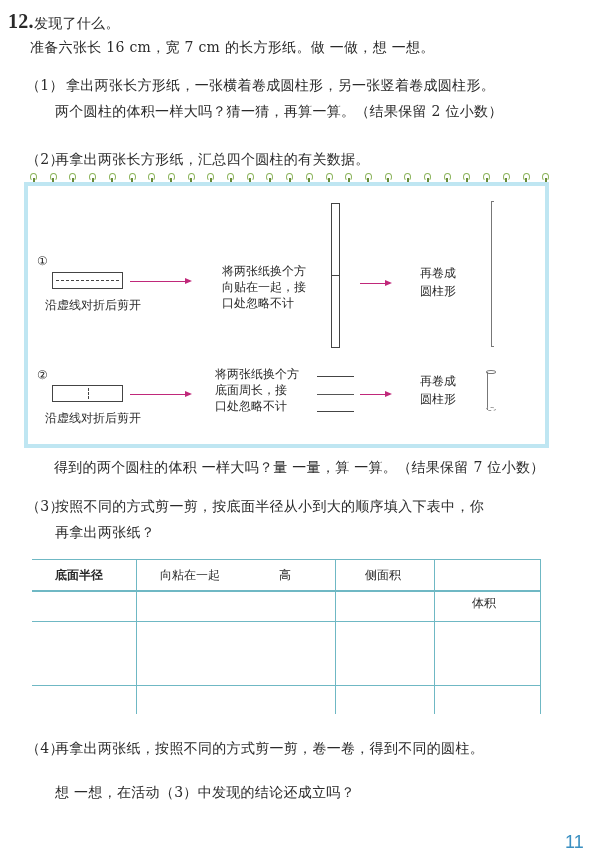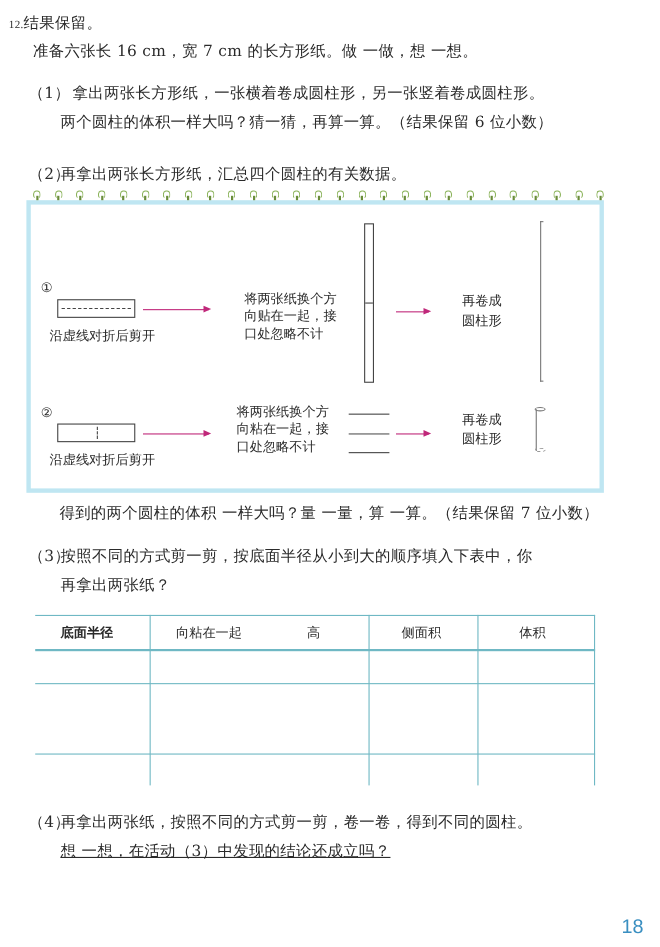--- a/index.html
+++ b/index.html
@@ -2,21 +2,21 @@
 <html><head>
 <meta charset="utf-8">
 <style>
   html, body { margin:0; padding:0; }
   body {
     width:600px; height:861px; background:#ffffff; position:relative; overflow:hidden;
     font-family:"DejaVu Serif","Liberation Serif",serif; color:#2a2a2a;
   }
   .abs { position:absolute; white-space:nowrap; }
   .t { font-size:14px; line-height:18px; letter-spacing:0.3px; }
-  .title-num { font-weight:normal; font-family:"Liberation Serif",serif; font-size:10px; }
+  .title-num { font-weight:bold; font-family:"Liberation Serif",serif; font-size:20px; }
   .small { font-size:12px; line-height:15px; }
   .box {
     position:absolute; left:24px; top:182px; width:517px; height:258px;
     border:4px solid #bfe6f2; background:#fff;
   }
   .rings { position:absolute; left:30px; top:173px; width:520px; height:14px; }
   .ring {
     position:absolute; top:0; width:7px; height:8px; border:1.4px solid #8bb35a; border-radius:50%;
     border-bottom-color:transparent; box-sizing:border-box;
   }
@@ -28,27 +28,27 @@
     border-top:3.5px solid transparent; border-bottom:3.5px solid transparent;
   }
   .rect { position:absolute; border:1px solid #444; box-sizing:border-box; }
   .tbl { position:absolute; background:#6fb8c4; }
   .pagenum { font-family:"Liberation Sans",sans-serif; font-size:18px; color:#3a8fc1; }
 </style>
 </head>
 <body>
 
 <div class="abs t" style="left:8px;top:12px;">
-  <span class="title-num">12.</span><span>结果保留。</span>
+  <span class="title-num">12.</span><span>发现了什么。</span>
 </div>
 <div class="abs t" style="left:30px;top:38px;">准备六张长 16 cm，宽 7 cm 的长方形纸。做 一做，想 一想。</div>
 
 <div class="abs t" style="left:26px;top:76px;">（1）</div>
 <div class="abs t" style="left:66px;top:76px;">拿出两张长方形纸，一张横着卷成圆柱形，另一张竖着卷成圆柱形。</div>
-<div class="abs t" style="left:55px;top:102px;">两个圆柱的体积一样大吗？猜一猜，再算一算。（结果保留 6 位小数）</div>
+<div class="abs t" style="left:55px;top:102px;">两个圆柱的体积一样大吗？猜一猜，再算一算。（结果保留 2 位小数）</div>
 
 <div class="abs t" style="left:26px;top:150px;">（2）</div>
 <div class="abs t" style="left:55px;top:150px;">再拿出两张长方形纸，汇总四个圆柱的有关数据。</div>
 
 <div class="box"></div>
 <div class="rings" id="rings">
     <span class="ring" style="left: 0px;"></span>
     <span class="ring" style="left: 19.7px;"></span>
     <span class="ring" style="left: 39.4px;"></span>
     <span class="ring" style="left: 59.1px;"></span>
@@ -99,21 +99,21 @@
 <div class="line" style="left:491px;top:346px;width:3px;height:1px;background:#777;"></div>
 
 <div class="abs small" style="left:37px;top:368px;">②</div>
 <div class="rect" style="left:52px;top:385px;width:71px;height:17px;">
   <div style="position:absolute;top:2px;bottom:2px;left:35px;border-left:1px dashed #444;"></div>
 </div>
 <div class="arrow" style="left:130px;top:394px;width:60px;"></div>
 <div class="abs small" style="left:45px;top:411px;">沿虚线对折后剪开</div>
 
 <div class="abs small" style="left:215px;top:367px;">将两张纸换个方</div>
-<div class="abs small" style="left:215px;top:383px;">向粘在一起，接</div>
+<div class="abs small" style="left:215px;top:383px;">底面周长，接</div>
 <div class="abs small" style="left:215px;top:399px;">口处忽略不计</div>
 
 <div class="rect" style="left:317px;top:376px;width:37px;height:36px;border-left:none;border-right:none;">
   <div style="position:absolute;left:0;right:0;top:17px;border-top:1px solid #555;"></div>
 </div>
 <div class="arrow" style="left:360px;top:394px;width:30px;"></div>
 <div class="abs small" style="left:420px;top:374px;">再卷成</div>
 <div class="abs small" style="left:420px;top:392px;">圆柱形</div>
 <div class="line" style="left:487px;top:372px;width:1px;height:38px;background:#777;"></div>
 <div style="position:absolute;left:486px;top:370px;width:10px;height:4px;border:1px solid #777;border-radius:50%;box-sizing:border-box;"></div>
@@ -132,33 +132,33 @@
   <div class="tbl" style="left:32px;top:685px;width:509px;height:1px;"></div>
   <div class="tbl" style="left:136px;top:559px;width:1px;height:155px;"></div>
   <div class="tbl" style="left:335px;top:559px;width:1px;height:155px;"></div>
   <div class="tbl" style="left:434px;top:559px;width:1px;height:155px;"></div>
   <div class="tbl" style="left:540px;top:559px;width:1px;height:155px;"></div>
 
   <div class="abs small" style="left:55px;top:568px;font-weight:bold;">底面半径</div>
   <div class="abs small" style="left:160px;top:568px;">向粘在一起</div>
   <div class="abs small" style="left:279px;top:568px;">高</div>
   <div class="abs small" style="left:365px;top:568px;">侧面积</div>
-  <div class="abs small" style="left:472px;top:568px;">体积</div>
+  <div class="abs small" style="left:472px;top:596px;">体积</div>
 
   <div style="position:absolute;left:32px;top:592px;width:104px;height:29px;"></div>
   <div style="position:absolute;left:137px;top:592px;width:198px;height:29px;"></div>
   <div style="position:absolute;left:336px;top:592px;width:98px;height:29px;"></div>
   <div style="position:absolute;left:435px;top:592px;width:105px;height:29px;"></div>
   <div style="position:absolute;left:32px;top:622px;width:104px;height:63px;"></div>
   <div style="position:absolute;left:137px;top:622px;width:198px;height:63px;"></div>
   <div style="position:absolute;left:336px;top:622px;width:98px;height:63px;"></div>
   <div style="position:absolute;left:435px;top:622px;width:105px;height:63px;"></div>
   <div style="position:absolute;left:32px;top:686px;width:104px;height:28px;"></div>
   <div style="position:absolute;left:137px;top:686px;width:198px;height:28px;"></div>
   <div style="position:absolute;left:336px;top:686px;width:98px;height:28px;"></div>
   <div style="position:absolute;left:435px;top:686px;width:105px;height:28px;"></div>
 </div>
 
 <div class="abs t" style="left:26px;top:739px;">（4）</div>
 <div class="abs t" style="left:55px;top:739px;">再拿出两张纸，按照不同的方式剪一剪，卷一卷，得到不同的圆柱。</div>
-<div class="abs t" style="left:55px;top:765px;text-decoration:underline;">想 一想，在活动（3）中发现的结论还成立吗？</div>
+<div class="abs t" style="left:55px;top:783px;">想 一想，在活动（3）中发现的结论还成立吗？</div>
 
-<div class="abs pagenum" style="left:565px;top:832px;">18</div>
+<div class="abs pagenum" style="left:565px;top:832px;">11</div>
 
 </body></html>

